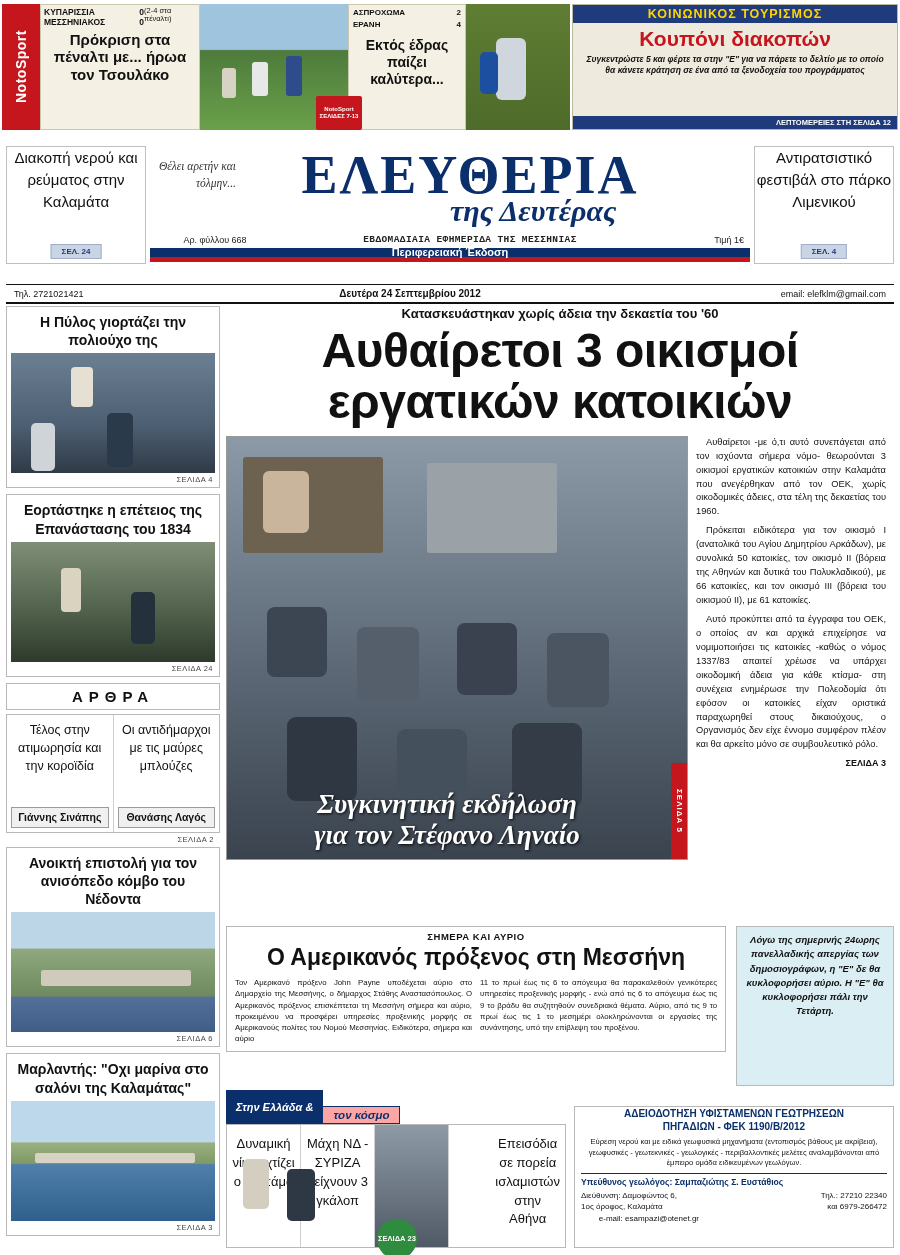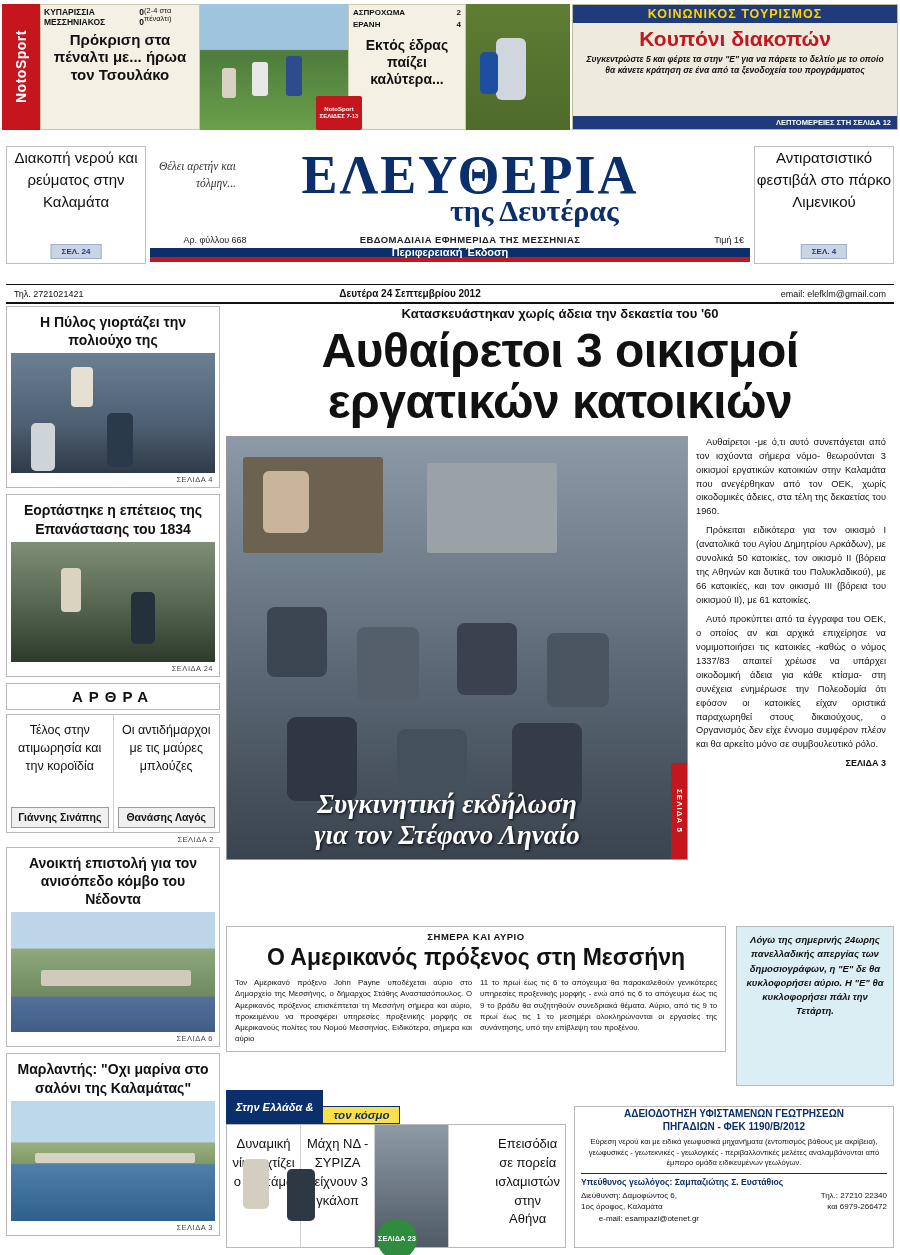--- a/index.html
+++ b/index.html
@@ -93,30 +93,30 @@
     line-height:1.5; color:#333; text-align:right;
   }
   .logo {
     position:absolute; left:85px; top:6px; width:470px; text-align:center;
     font-family:"Liberation Serif", serif;
     font-size:54px; font-weight:bold; color:#0b2f6b; letter-spacing:2px;
     line-height:1;
   }
   .logo2 {
     position:absolute; left:300px; top:52px; width:260px;
-    font-family:"Liberation Serif", serif; 
+    font-family:"Liberation Serif", serif; font-style:italic;
     font-size:30px; color:#0b2f6b; font-weight:bold;
   }
   .mh-meta {
     position:absolute; left:0; top:92px; width:600px;
     display:flex; align-items:flex-end; font-size:9px; color:#222;
   }
   .mh-meta .issue { width:130px; text-align:center; }
   .mh-meta .mid { flex:1; text-align:center; }
-  .mh-meta .mid .l1 { font-size:9.5px; font-weight:bold; letter-spacing:0.4px;}
+  .mh-meta .mid .l1 { font-size:9.5px; font-weight:bold; letter-spacing:0.4px;font-family:Liberation Mono, monospace;}
   .mh-meta .price { width:90px; text-align:right; padding-right:6px;}
   .rule-blue {
     position:absolute; left:0; top:106px; width:600px; height:9px;
     background:#0b2f6b;
     clip-path: polygon(0 0, 100% 0, 100% 100%, 0 100%);
   }
   .rule-red {
     position:absolute; left:0; top:115px; width:600px; height:5px; background:#c4161c;
   }
   .rule-sub {
@@ -196,21 +196,21 @@
   }
 
   
   .worldrow { position:absolute; left:226px; top:1106px; width:668px; }
   .wtabs { display:flex; align-items:flex-end; height:18px; }
   .wtab1 {
     background:#0b2f6b; color:#fff; font-size:11px; font-weight:bold;
     padding:11px 10px; font-style:italic;
   }
   .wtab2 {
-    background:#fde047; color:#0b2f6b; font-size:11.5px; font-weight:bold;
+    background:#fca5a5; color:#0b2f6b; font-size:11.5px; font-weight:bold;
     padding:2px 10px; border:1px solid #0b2f6b; border-left:none; font-style:italic;
   }
   .wbody { border:1px solid #b9b9b9; width:340px; height:124px; display:flex; position:relative;}
   .wcell { flex:1; padding:10px 5px; font-size:13px; text-align:center; line-height:1.45; }
   .wcell + .wcell { border-left:1px solid #cfcfcf; }
   .wphoto { width:120px; background: linear-gradient(#8e9aa6,#4f5a66); }
   .wcap { width:120px;padding-left:46px; }
   .greenseal {
     position:absolute; left:150px; bottom:-12px; width:40px; height:40px;
     background:#2f8b3e; color:#fff; border-radius:50%;

